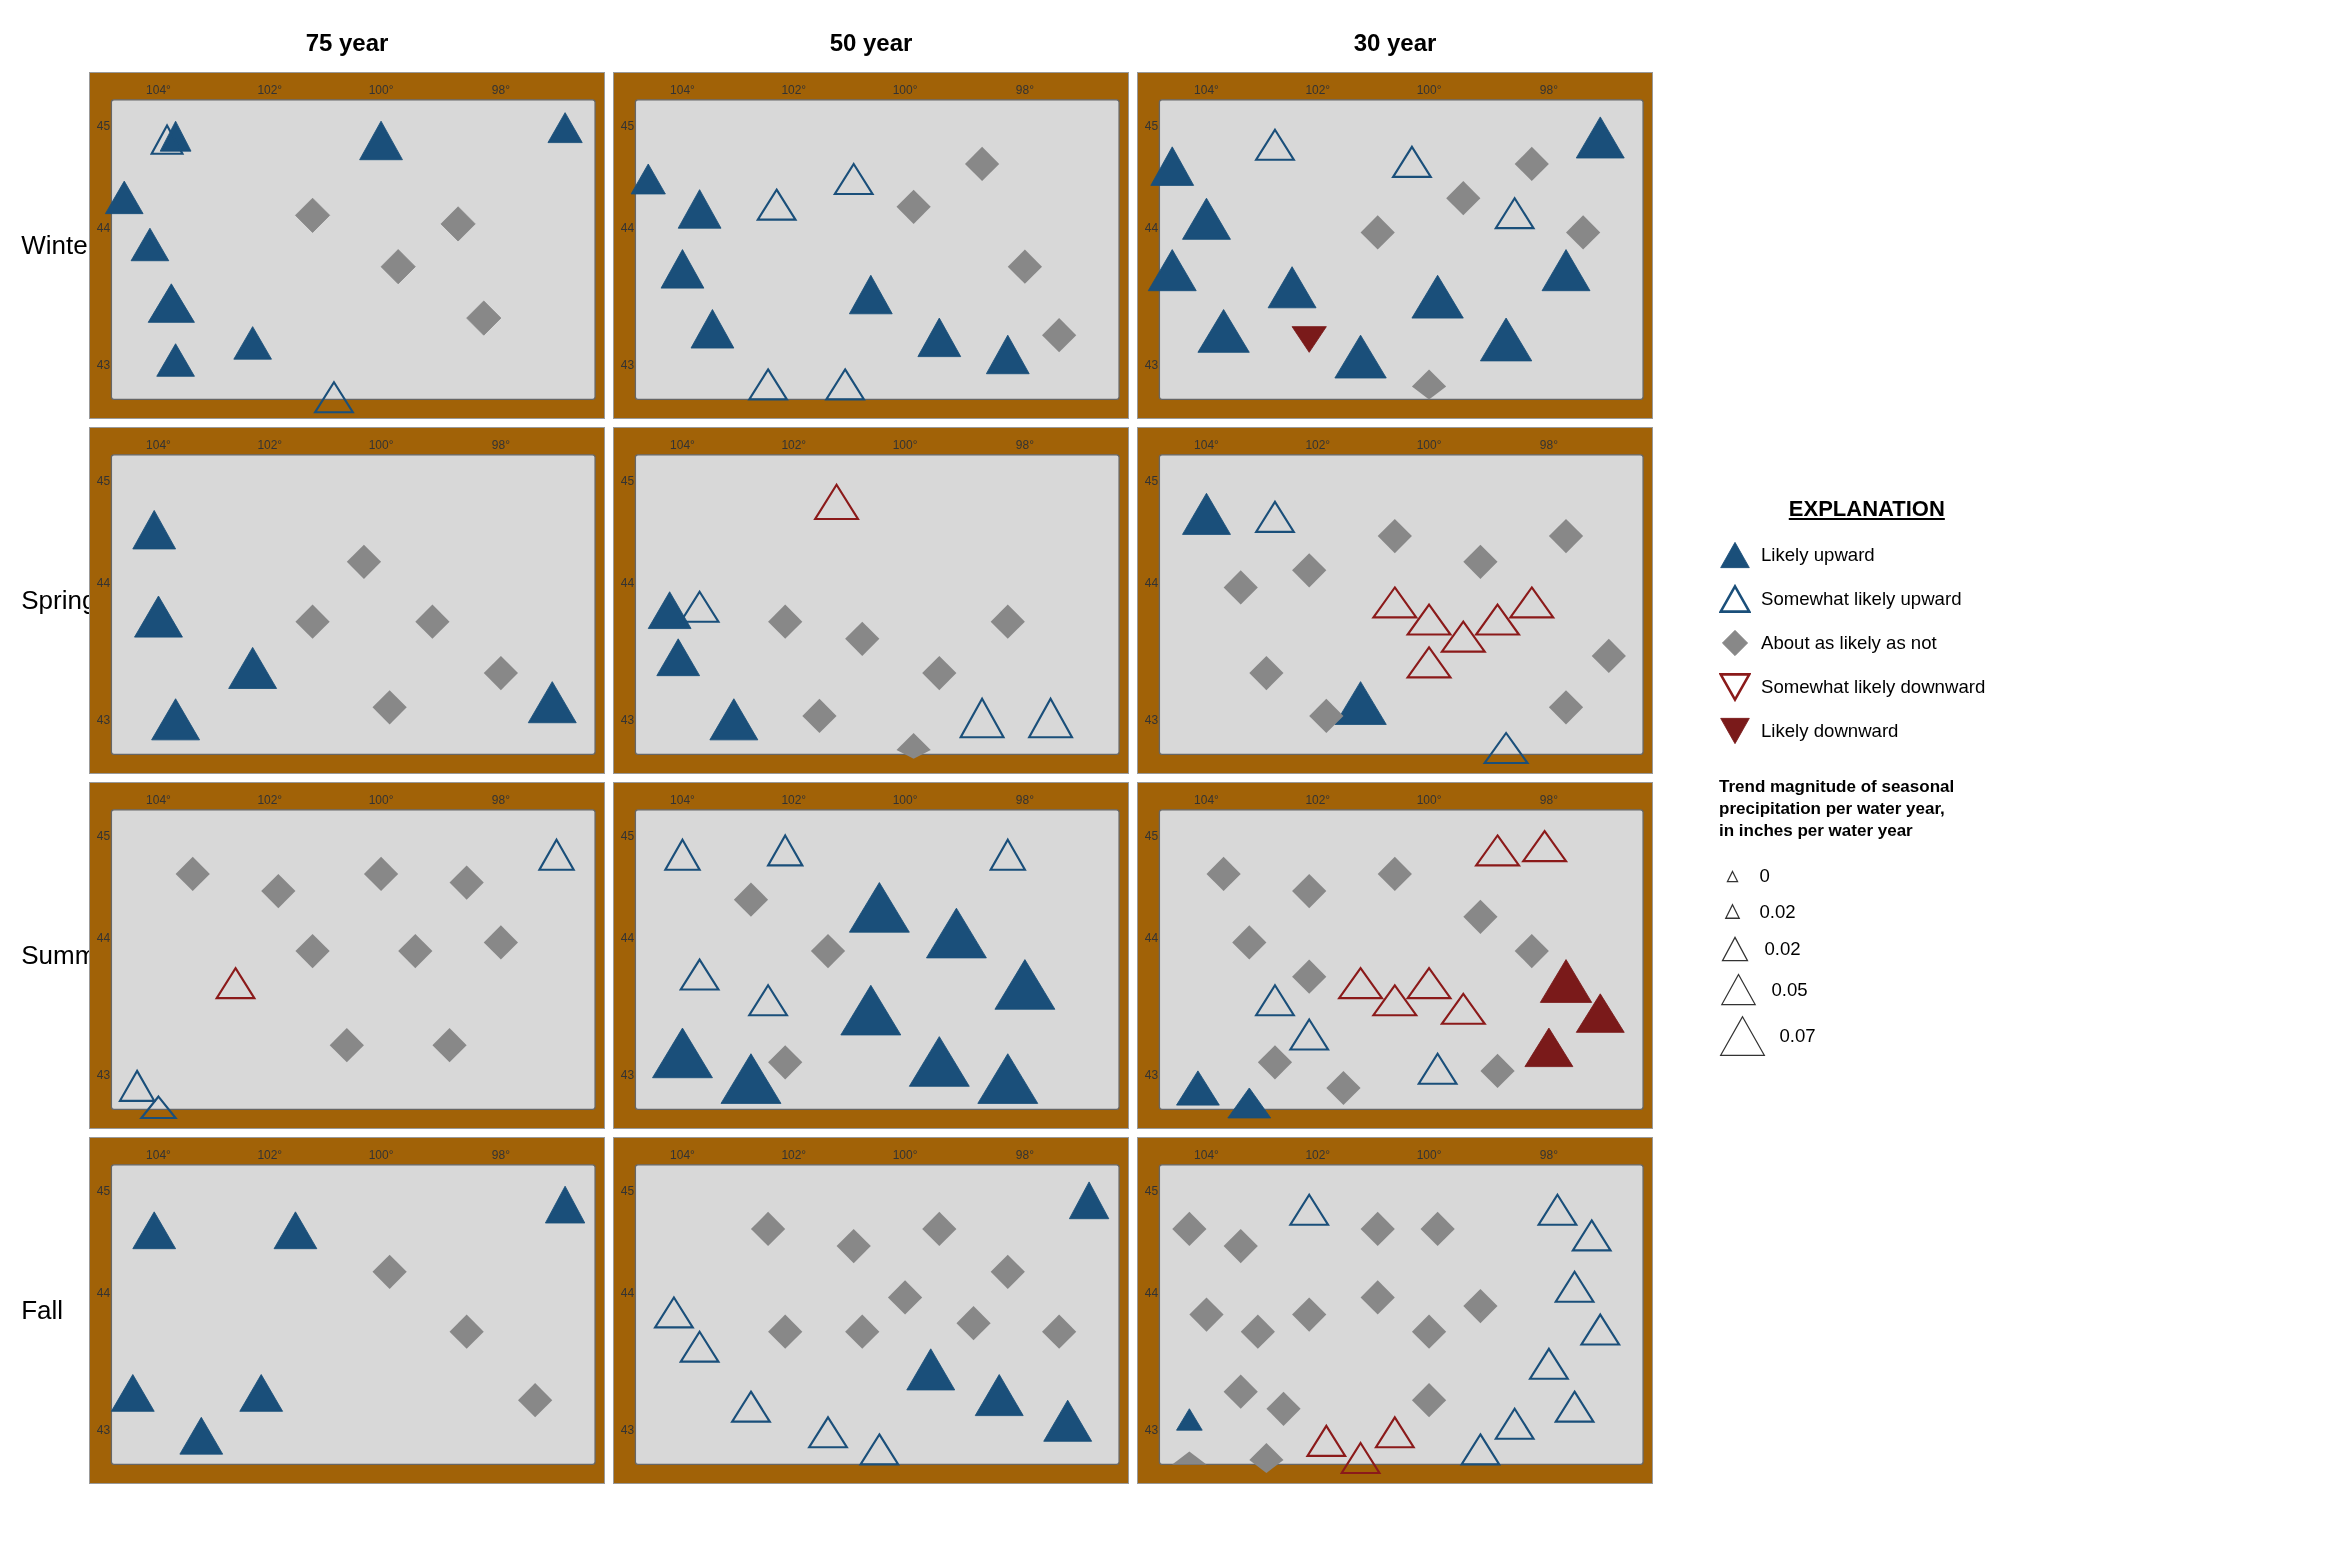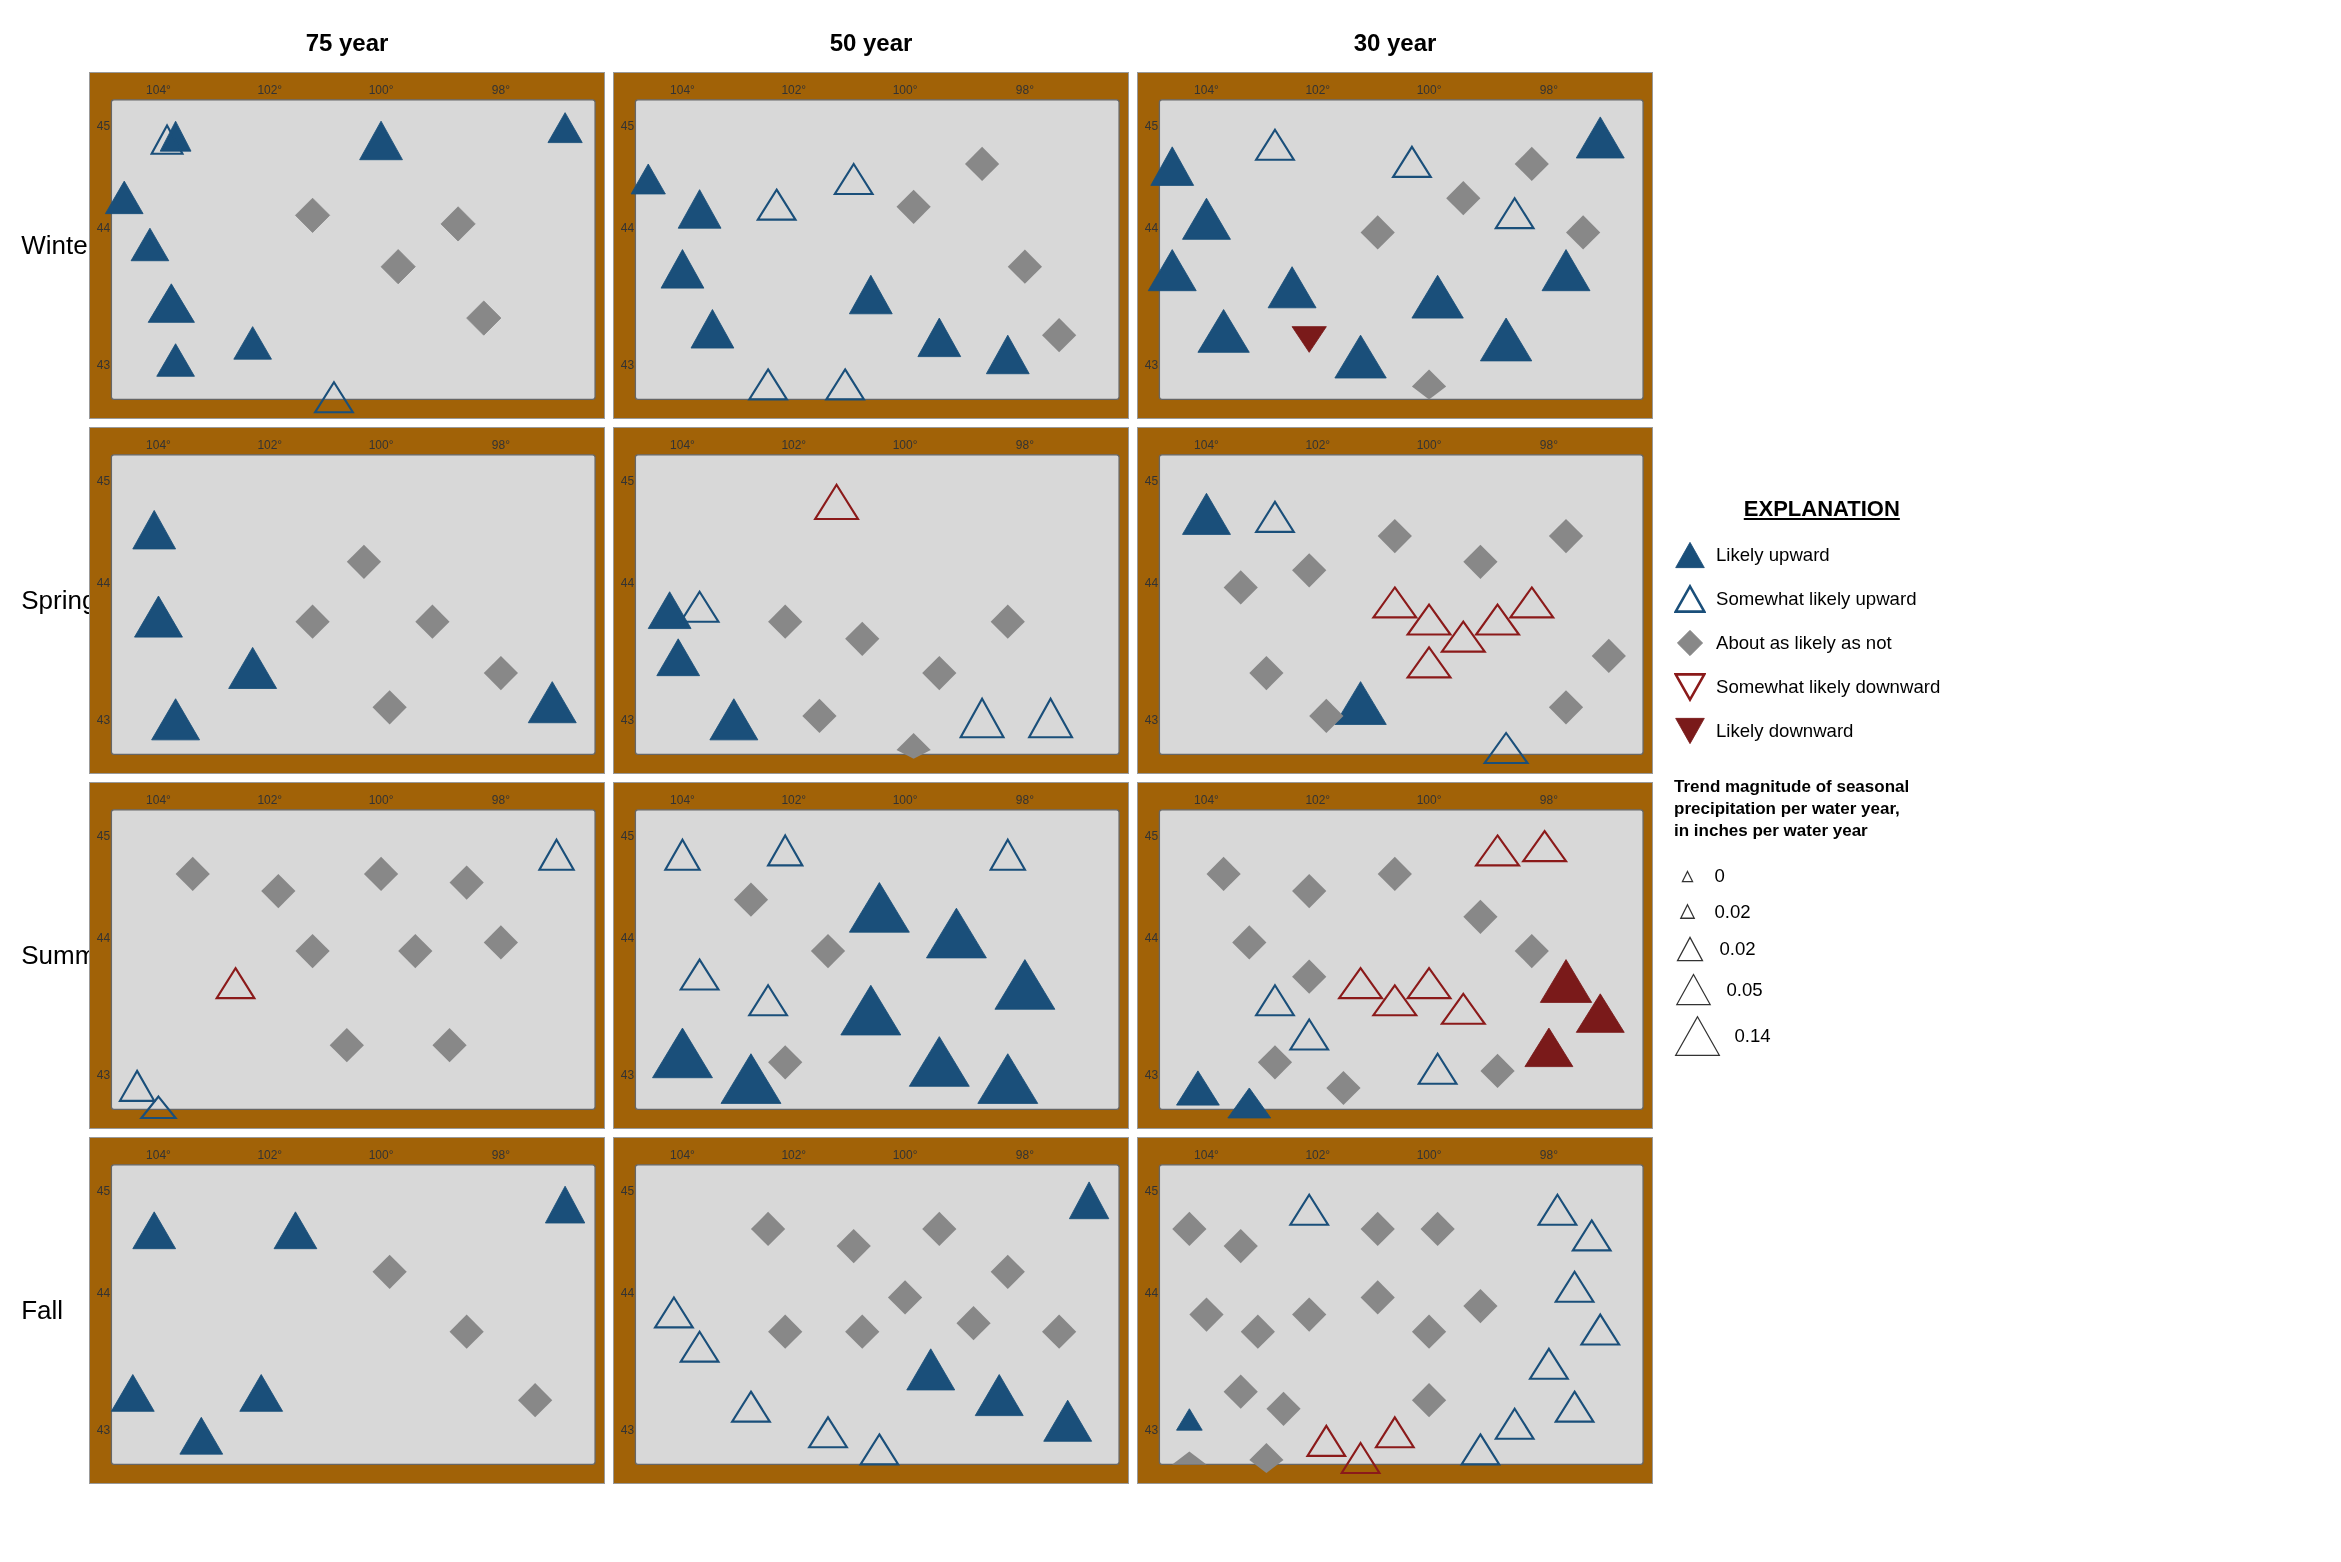--- a/index.html
+++ b/index.html
@@ -10,20 +10,21 @@
       height: 1562px;
       overflow: hidden;
       position: relative;
     }
 
     .main-container {
       display: flex;
       width: 2208px;
       height: 1562px;
       padding: 17px 8.4px 17px 17px;
+      gap: 45px;
     }
 
     .grid-section {
       display: grid;
       grid-template-columns: 68px repeat(3, 524px);
       grid-template-rows: 51px repeat(4, 355px);
       flex: 0 0 auto;
     }
 
     .col-header {
@@ -605,17 +606,17 @@
     <div class="legend-size-item">
       <svg width="39" height="35" viewBox="0 0 46 42">
         <polygon points="23,3 43,39 3,39" fill="none" stroke="#333" stroke-width="1.5"></polygon>
       </svg>
       <span class="legend-size-label">0.05</span>
     </div>
     <div class="legend-size-item">
       <svg width="47" height="42" viewBox="0 0 56 50">
         <polygon points="28,2 54,48 2,48" fill="none" stroke="#333" stroke-width="1.5"></polygon>
       </svg>
-      <span class="legend-size-label">0.14</span>
+      <span class="legend-size-label">0.07</span>
     </div>
   </div>
 </div>
 
 
 </body></html>

